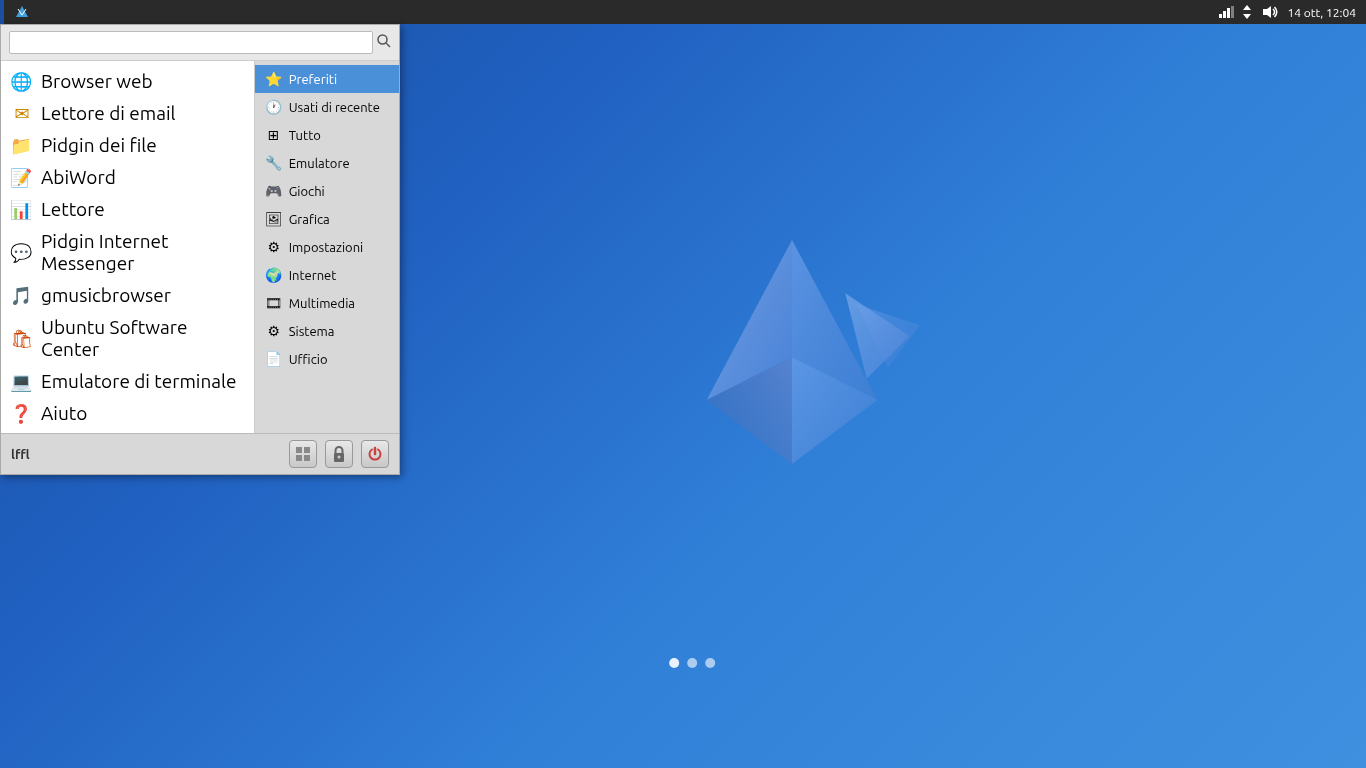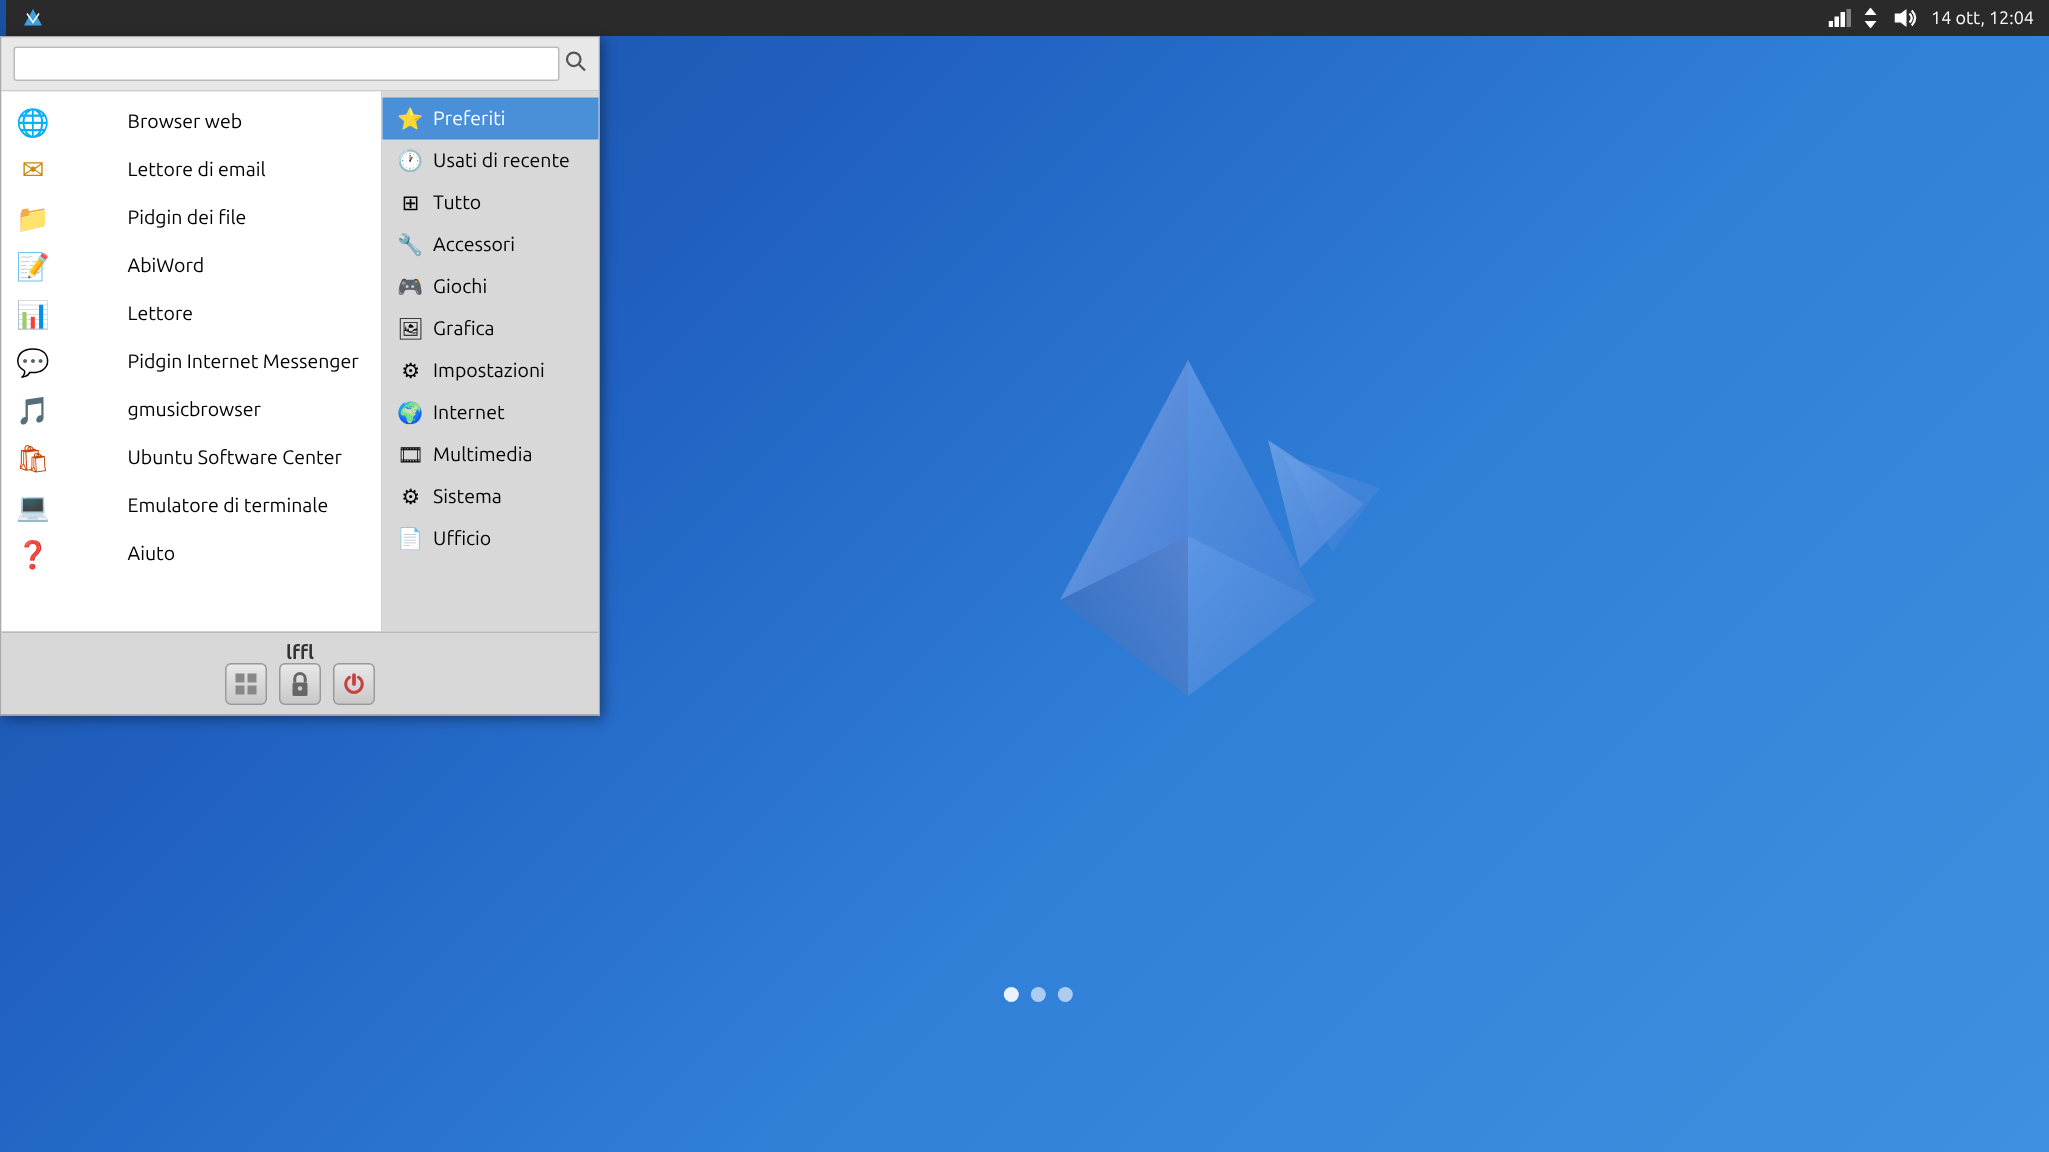--- a/index.html
+++ b/index.html
@@ -138,23 +138,22 @@
       width: 22px;
       height: 22px;
       display: flex;
       align-items: center;
       justify-content: center;
       font-size: 18px;
       flex-shrink: 0;
     }
 
     .app-label {
-      font-size: 13px;
+      font-size: 19px;
       color: inherit;
-      margin-left: 44px;
     }
 
     
     #categories-panel {
       width: 145px;
       background: #d8d8d8;
       padding: 4px 0;
     }
 
     .category-item {
@@ -181,21 +180,20 @@
     }
 
     
     #menu-bottom {
       background: #d8d8d8;
       border-top: 1px solid #bbb;
       padding: 6px 10px;
       display: flex;
       align-items: center;
       justify-content: space-between;
-      flex-direction: column;
     }
 
     #username-label {
       font-size: 13px;
       font-weight: bold;
       color: #333;
     }
 
     #bottom-buttons {
       display: flex;
@@ -369,21 +367,21 @@
           <div class="category-item">
             <div class="cat-icon">🕐</div>
             <span class="cat-label">Usati di recente</span>
           </div>
           <div class="category-item">
             <div class="cat-icon">⊞</div>
             <span class="cat-label">Tutto</span>
           </div>
           <div class="category-item">
             <div class="cat-icon">🔧</div>
-            <span class="cat-label">Accessori</span>
+            <span class="cat-label">Emulatore</span>
           </div>
           <div class="category-item">
             <div class="cat-icon">🎮</div>
             <span class="cat-label">Giochi</span>
           </div>
           <div class="category-item">
             <div class="cat-icon">🖼</div>
             <span class="cat-label">Grafica</span>
           </div>
           <div class="category-item">

